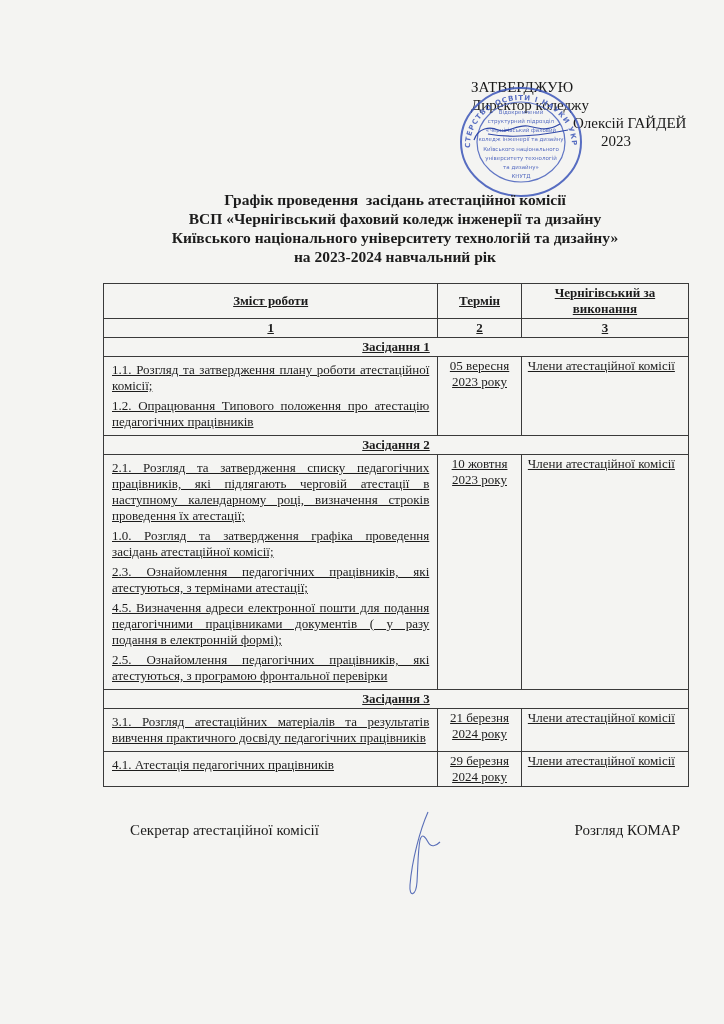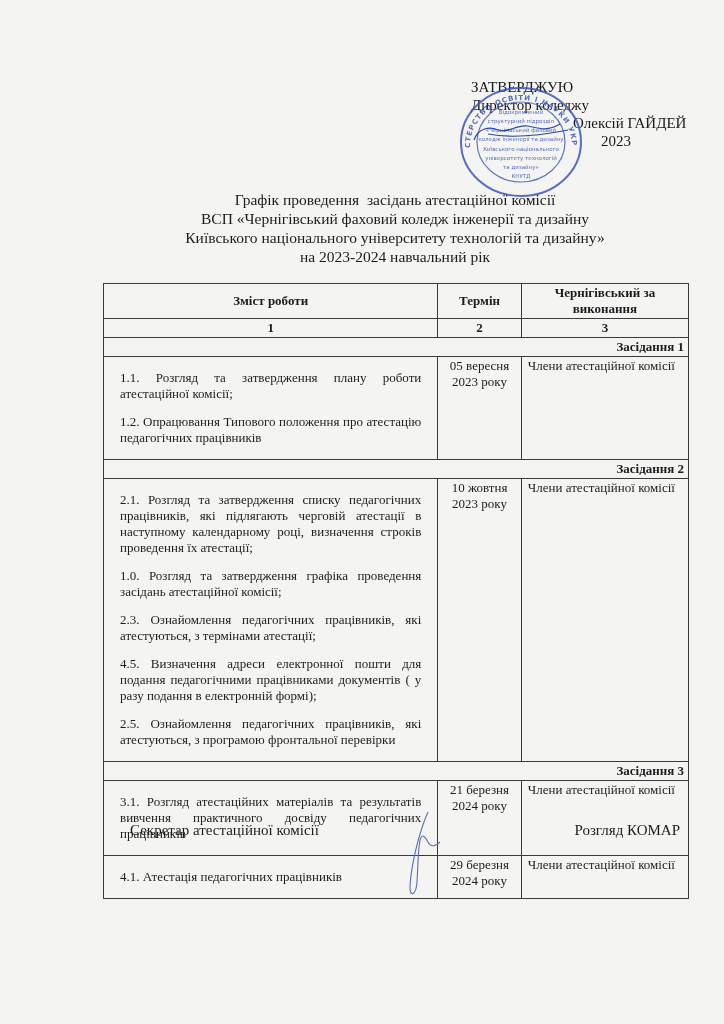--- a/index.html
+++ b/index.html
@@ -20,38 +20,38 @@
   .approve .name { padding-left: 102px; }
   .approve .year { padding-left: 130px; }
 
   .stamp {
     position: absolute; left: 453px; top: 86px; width: 126px; height: 112px;
   }
   .signature-top { position: absolute; left: 463px; top: 116px; width: 130px; height: 30px; }
 
   .title {
     position: absolute; left: 100px; top: 190px; width: 580px;
-    text-align: center; font-weight: normal; font-size: 15.5px; line-height: 19px;
+    text-align: center; font-weight: bold; font-size: 15.5px; line-height: 19px;
   }
 
   table.schedule {
     position: absolute; left: 98px; top: 283px; width: 586px;
-    border-collapse: collapse; font-size: 13px; line-height: 16px;
+    border-collapse: collapse; font-size: 13px; line-height: 16px; text-decoration: underline;
   }
   table.schedule td, table.schedule th {
     border: 1px solid #3a3a3a; vertical-align: top; padding: 1px 4px;
   }
   table.schedule th { font-weight: bold; text-align: center; vertical-align: middle; }
   .col1 { width: 320px; }
   .col2 { width: 80px; }
   .col3 { width: 160px; }
   .hdr-row th { height: 32px; }
   .num-row th { height: 15px; padding: 0 4px; }
-  .session-row td { text-align: right; font-weight: bold; padding: 1px 4px; }
-  .content p { margin: 12px; text-align: justify; text-align-last: left; }
+  .session-row td { text-align: center; font-weight: bold; padding: 1px 4px; }
+  .content p { margin: 4px; text-align: justify; text-align-last: left; }
   .term { text-align: center; }
   .resp { padding-left: 6px !important; }
 
   .footer {
     position: absolute; left: 105px; top: 822px; width: 570px;
     font-size: 15px;
   }
   .footer .left { position: absolute; left: 0; top: 0; white-space: nowrap; margin-left: 20px; }
   .footer .right { position: absolute; right: 0; top: 0; white-space: nowrap; }
   .signature-bottom { position: absolute; left: 393px; top: 810px; width: 50px; height: 90px; }

